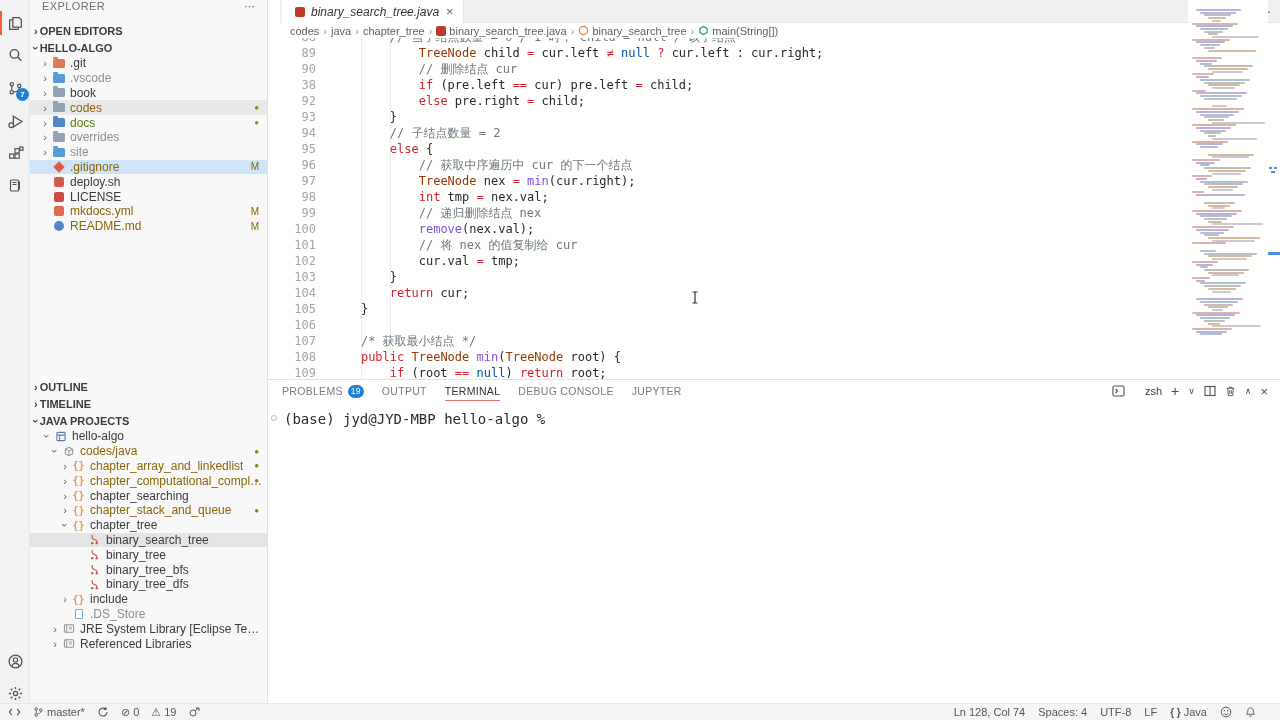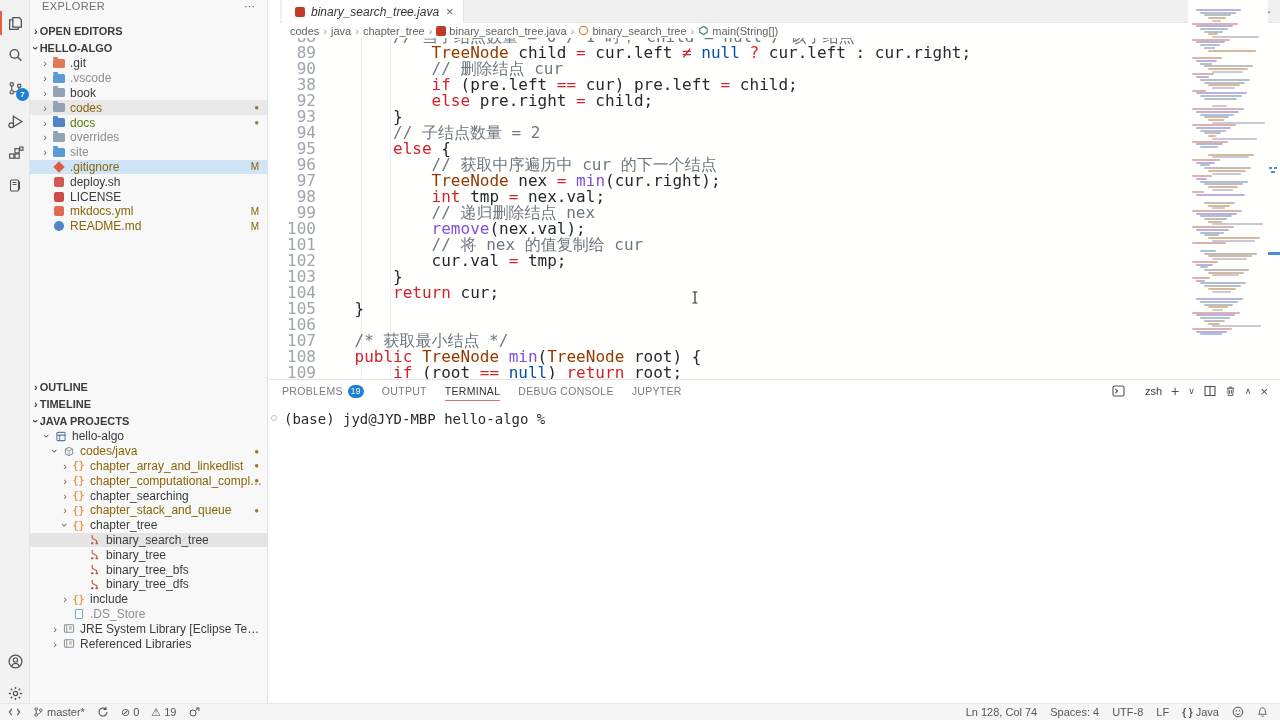--- a/index.html
+++ b/index.html
@@ -36,24 +36,24 @@
   .tabbar { position:absolute; left:0; right:0; top:0; height:23px; background:#f0f0f0; border-bottom:1px solid #e5e5e5; display:flex; }
   .tab { height:23px; background:#ffffff; border-right:1px solid #e5e5e5; display:flex; align-items:center; padding:0 9px; margin-left:2px; cursor:pointer; }
   .tab .t-title { font-style:italic; color:#333; margin:0 7px 0 5px; }
   .tab .t-close { color:#666; font-size:13px; cursor:pointer; }
   .ed-actions { position:absolute; right:8px; top:0; height:23px; display:flex; align-items:center; gap:9px; color:#4d4d4d; }
   .crumbs { position:absolute; left:0; right:0; top:23px; height:15px; display:flex; align-items:center; padding-left:10px; font-size:11px; color:#616161; background:#fffffe; white-space:nowrap; overflow:hidden; }
   .crumbs .sep { margin:0 4px; color:#9a9a9a; }
   .crumbs .ci { margin-right:3px; display:inline-flex; }
 
   .code-scroll { position:absolute; left:0; right:92px; top:38px; bottom:0; overflow:hidden; }
-  .code-content { transform:translateY(-9px); font-family:"DejaVu Sans Mono","DejaVu Sans",monospace; font-size:16px; }
+  .code-content { transform:translateY(-9px); font-family:"DejaVu Sans Mono","DejaVu Sans",monospace; font-size:12px; }
   .crow { height:16px; line-height:16px; display:flex; white-space:pre; }
   .crow .ln { width:36px; text-align:right; color:#9fa5ab; flex:none; }
-  .crow .ctext { }
+  .crow .ctext { padding-left:16px; }
   .guide { position:absolute; top:0; bottom:0; width:1px; background:#ececec; }
   .tk-kw{color:#cf222e;} .tk-type{color:#953800;} .tk-fn{color:#8250df;} .tk-const{color:#0550ae;}
   .tk-c{color:#6e7781;} .tk-op{color:#cf222e;} .tk-pl{color:#24292f;}
 
   .minimap { position:absolute; right:12px; top:0; width:80px; bottom:0; background:#fffffe; overflow:hidden; }
   .mline { position:absolute; height:2px; border-radius:1px; opacity:.75; }
   .ruler { position:absolute; right:0; top:0; width:12px; bottom:0; }
   .rmark { position:absolute; background:#4a90d9; }
 
   .ibeam { position:absolute; left:411px; top:291px; width:8px; height:13px; pointer-events:none; }
@@ -66,21 +66,21 @@
   .ptab.active::after { content:""; position:absolute; left:0; right:0; bottom:1px; height:1.5px; background:#e0756a; }
   .pbadge { background:#1f7fd4; color:#fff; border-radius:8px; min-width:15px; height:13px; font-size:8.5px; display:flex; align-items:center; justify-content:center; padding:0 3px; }
   .pactions { position:absolute; right:12px; top:0; height:22px; display:flex; align-items:center; gap:9px; color:#4d4d4d; font-size:11px; }
   .pactions .zsh { font-size:11px; color:#3b3b3b; }
   .term-line { position:absolute; left:16px; top:31px; font-family:"DejaVu Sans Mono","DejaVu Sans",monospace; font-size:14px; color:#2b2b2b; }
   .term-dec { position:absolute; left:3px; top:35px; width:6px; height:6px; border:1px solid #c0c0c0; border-radius:50%; }
 
   
   .statusbar { position:absolute; left:0; right:0; bottom:0; height:17px; background:#f5f5f5; border-top:1px solid #e7e7e7; display:flex; align-items:center; font-size:11px; color:#565656; }
   .sb-left { display:flex; align-items:center; gap:12px; padding-left:8px; }
-  .sb-right { margin-left:auto; display:flex; align-items:flex-start; gap:13px; padding-right:12px; }
+  .sb-right { margin-left:auto; display:flex; align-items:flex-start; gap:13px; padding-right:24px; }
   .sb-item { display:flex; align-items:center; gap:3px; cursor:pointer; }
   .glyph { font-size:11px; }
   svg { display:block; }
 </style>
 </head>
 <body>
 
 <div class="app">
 
   <div class="actbar">

